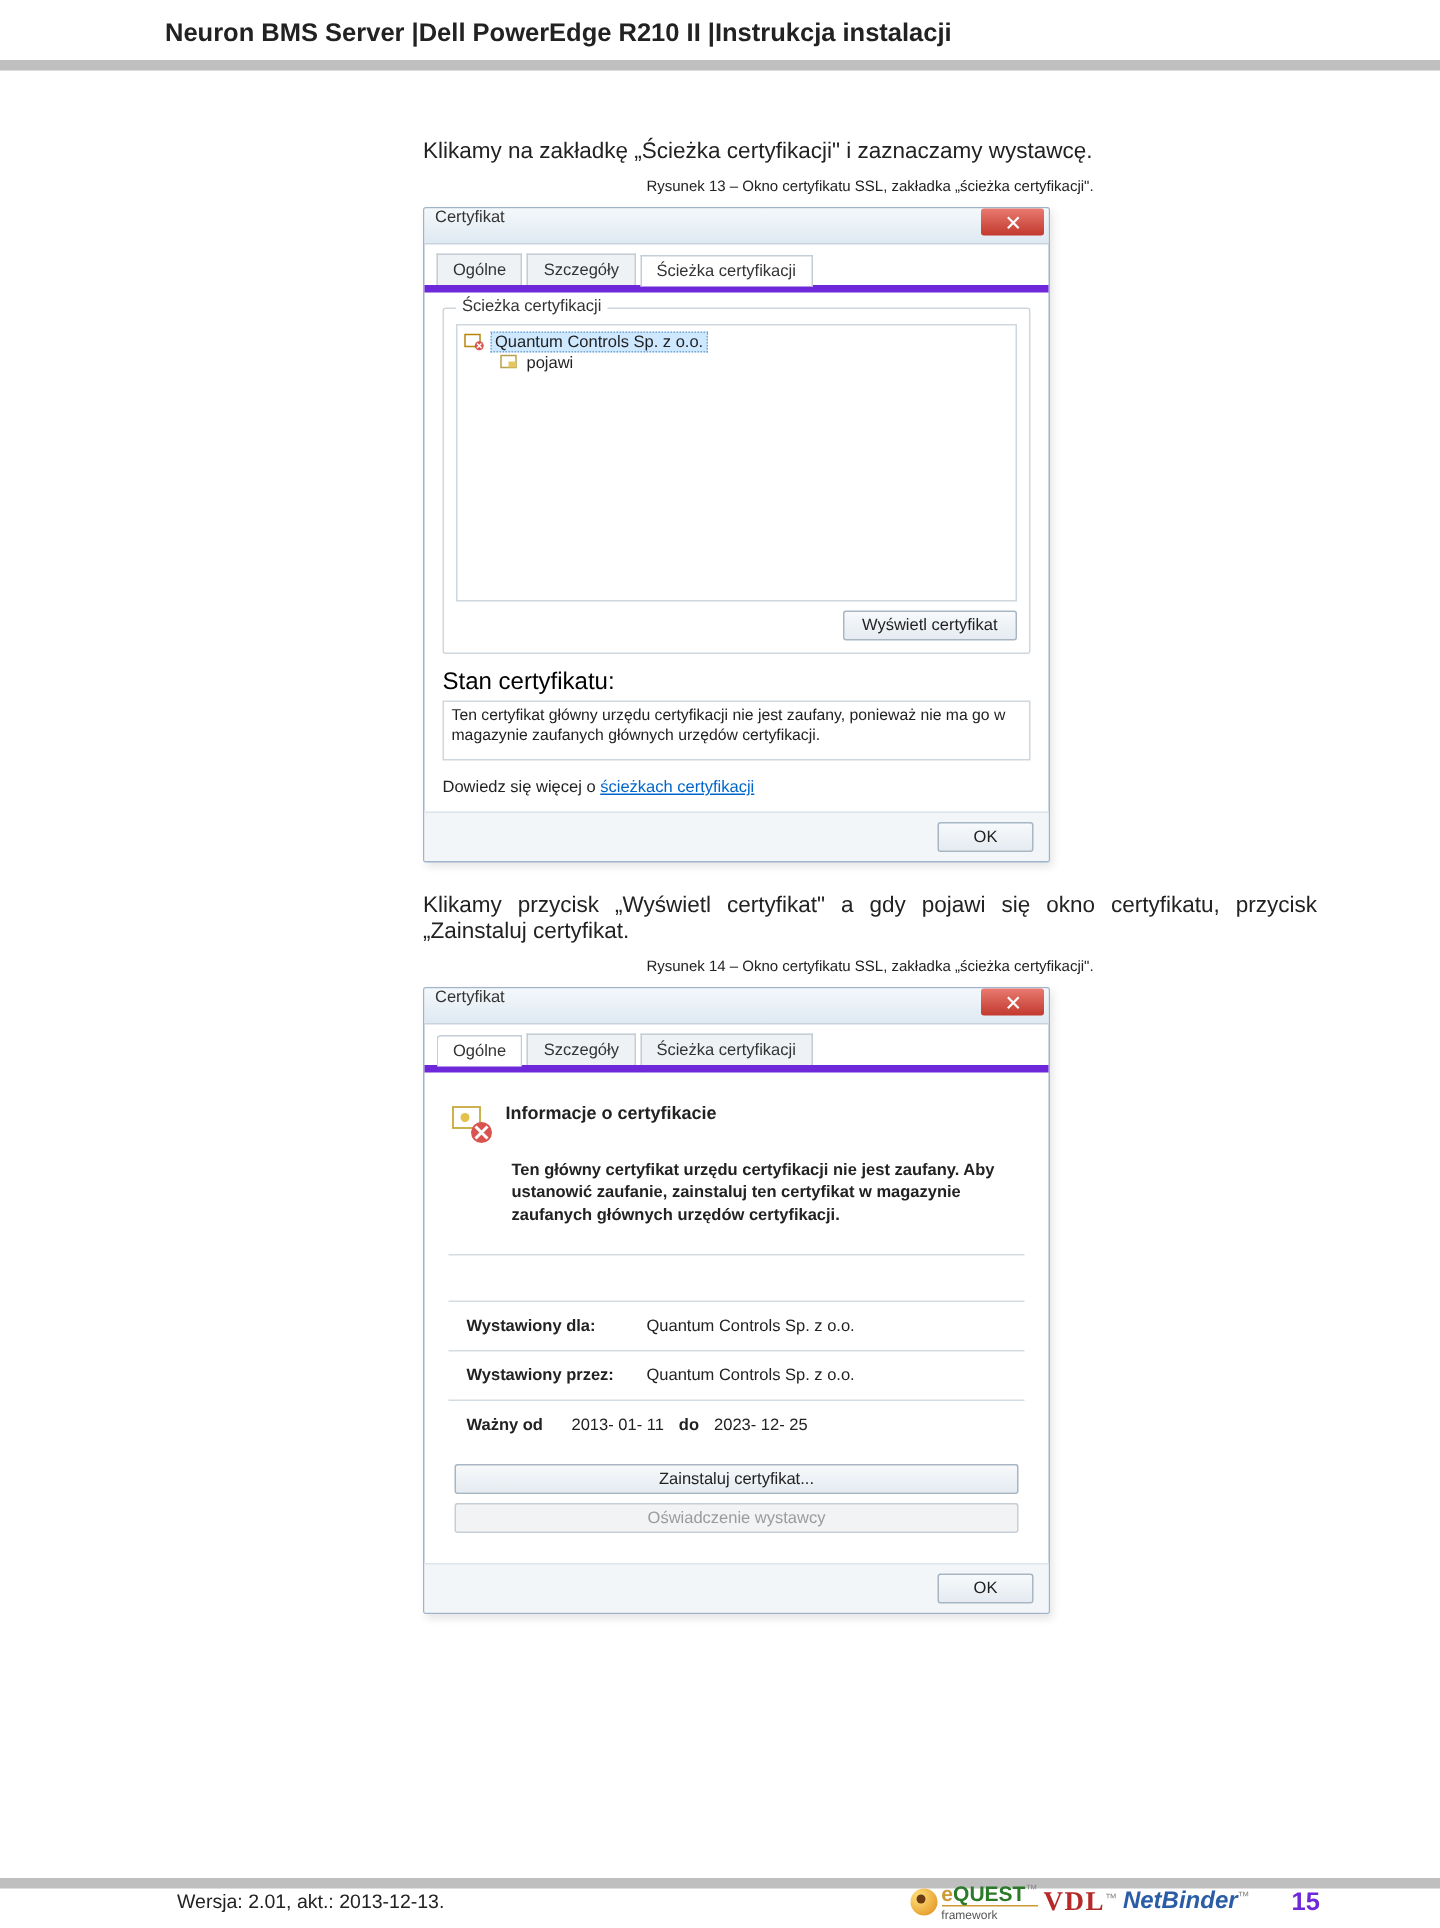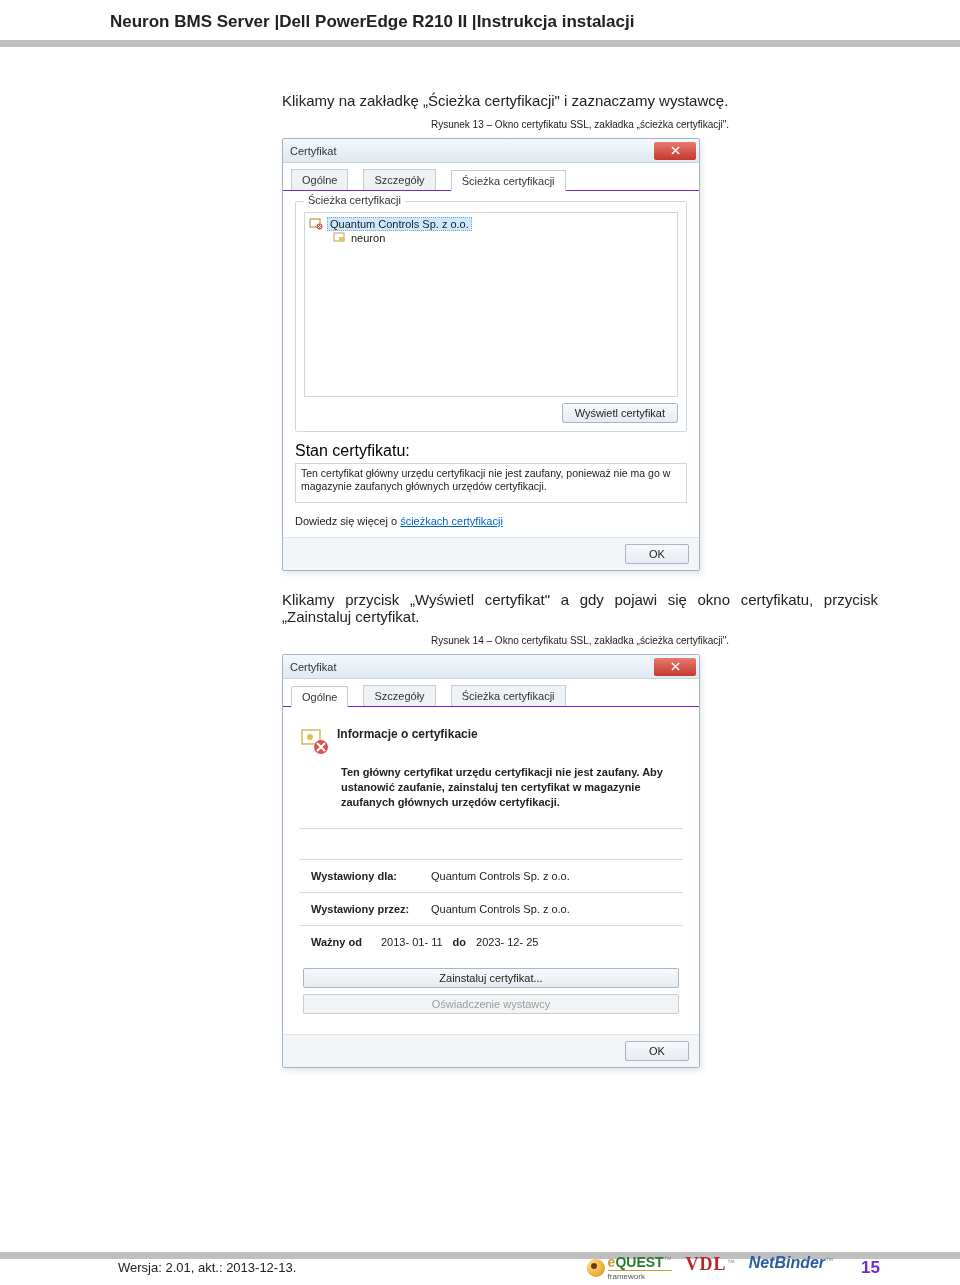--- a/index.html
+++ b/index.html
@@ -46,38 +46,37 @@
     background: #fff;
     border: 1px solid #9fb3cb;
     border-radius: 2px;
     margin-bottom: 20px;
     box-shadow: 2px 3px 6px rgba(0,0,0,0.1);
   }
   .titlebar {
     height: 24px;
     background: linear-gradient(#f4f8fb, #dfe9f2);
     display: flex;
-    align-items: center;
     justify-content: space-between;
     padding: 0 3px 0 7px;
     border-bottom: 1px solid #c8d3dd;
   }
   .titlebar .t-label { font-size: 11px; color: #333; }
   .close-btn {
     width: 42px; height: 18px;
     background: linear-gradient(#e97a70, #c2392e);
     border-radius: 2px;
     display: flex; align-items: center; justify-content: center;
   }
   .close-btn svg { width: 9px; height: 9px; }
   .tabrow {
     display: flex;
     padding: 6px 8px 0 8px;
-    border-bottom: 1px solid #6d28d9;
-    gap: 16px;
+    border-bottom: 5px solid #6d28d9;
+    gap: 4px;
   }
   .tab {
     font-size: 11px;
     color: #333;
     padding: 4px 10px;
     border: 1px solid #c4cdd6;
     border-bottom: none;
     background: #eef2f5;
     margin-right: -1px;
     position: relative;
@@ -217,21 +216,21 @@
   .footer {
     position: absolute;
     bottom: 0; left: 0; right: 0;
     display: flex;
     align-items: center;
     padding: 0 80px 4px 118px;
     font-size: 13px;
     color: #222;
   }
   .footer .spacer { flex: 1; }
-  .logo-group { display: flex; align-items: flex-start; gap: 14px; }
+  .logo-group { display: flex; align-items: center; gap: 4px; }
   .equest { display: flex; align-items: center; gap: 3px; }
   .equest-ico {
     width: 18px; height: 18px;
     background: radial-gradient(circle at 30% 30%, #ffe27a, #e08a1a);
     border-radius: 50%;
     position: relative;
   }
   .equest-ico::after {
     content: ""; position: absolute;
     width: 6px; height: 6px; border-radius: 50%;
@@ -284,21 +283,21 @@
             </span>
             <span class="tree-sel">Quantum Controls Sp. z o.o.</span>
           </div>
           <div class="tree-item child">
             <span class="cert-ico">
               <svg width="14" height="14" viewBox="0 0 14 14">
                   <rect x="1" y="2" width="10" height="8" fill="#fff" stroke="#b8a14a"></rect>
                   <rect x="6" y="6" width="5" height="4" fill="#e4c560"></rect>
                 </svg>
             </span>
-            <span>neuron</span>
+            <span>pojawi</span>
           </div>
         </div>
         <div class="btn-row-right">
           <button class="btn">Wyświetl certyfikat</button>
         </div>
       </div>
       <div style="font-size:16px; margin-bottom:3px;">Stan certyfikatu:</div>
       <div class="status-box">Ten certyfikat główny urzędu certyfikacji nie jest zaufany, ponieważ nie ma go w magazynie zaufanych głównych urzędów certyfikacji.</div>
       <div class="learn" style="margin-top:12px;">
         <span>Dowiedz się więcej o </span><a href="#">ścieżkach certyfikacji</a>

